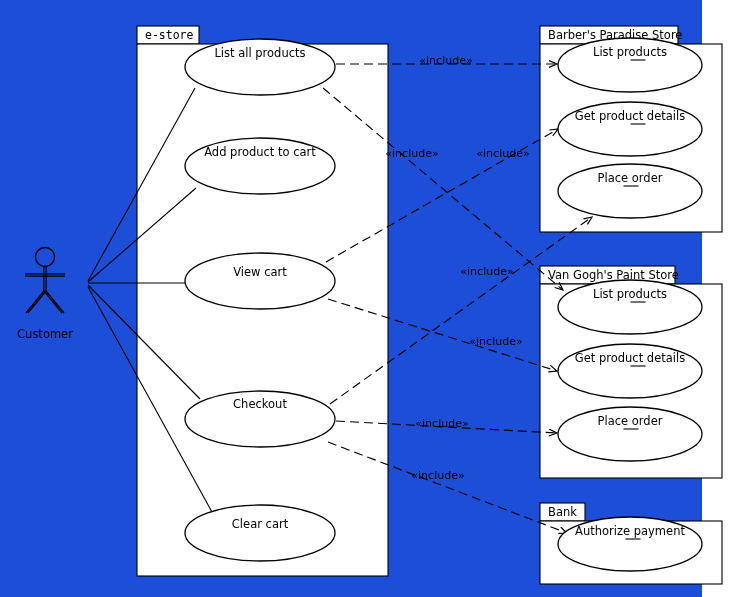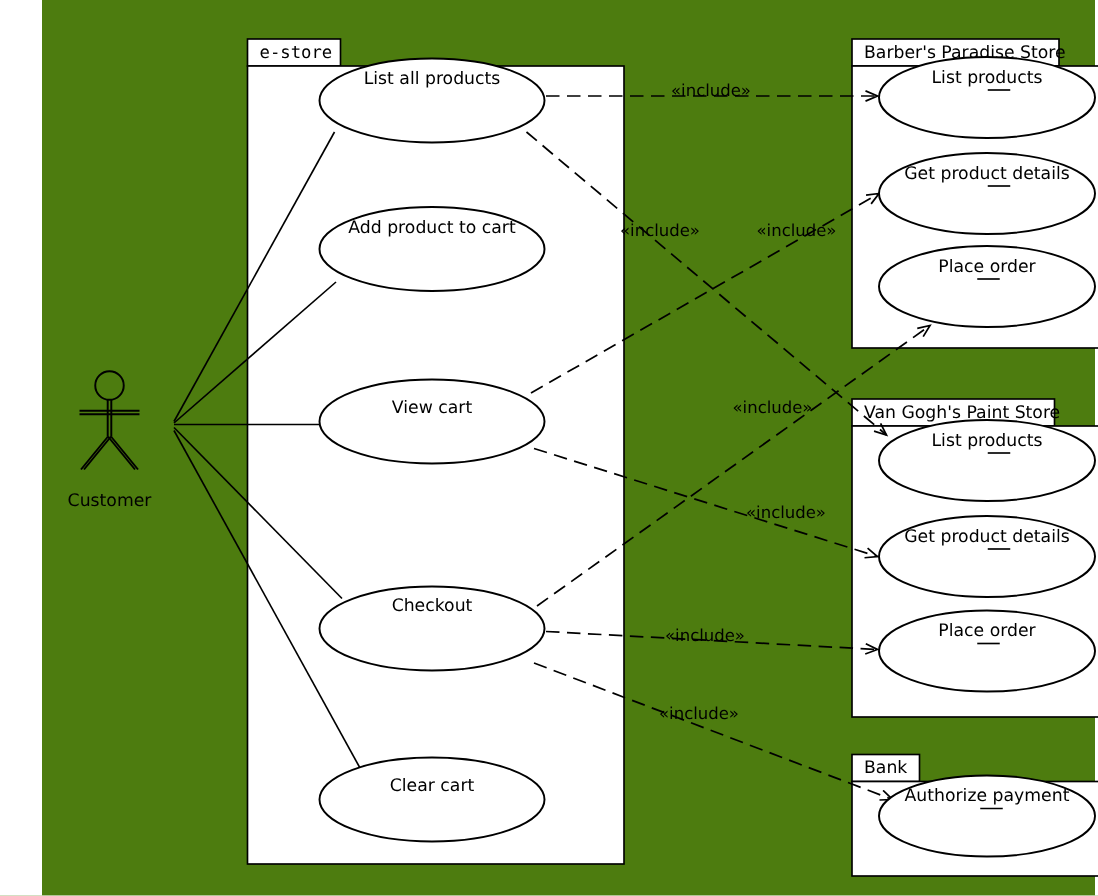--- a/index.html
+++ b/index.html
@@ -11,22 +11,21 @@
   body {
     width: 732px;
     height: 597px;
     font-family: "DejaVu Sans", sans-serif;
     overflow: hidden;
   }
   #diagram-root {
     position: relative;
     width: 702px;
     height: 597px;
-    background: #4d7c0f;
-    margin-left: 28px;
+    background: #1d4ed8;
   }
   svg#uml-canvas {
     display: block;
     width: 732px;
     height: 597px;
   }
   .pkg-frame,
   .pkg-tab {
     fill: #ffffff;
     stroke: #000000;

